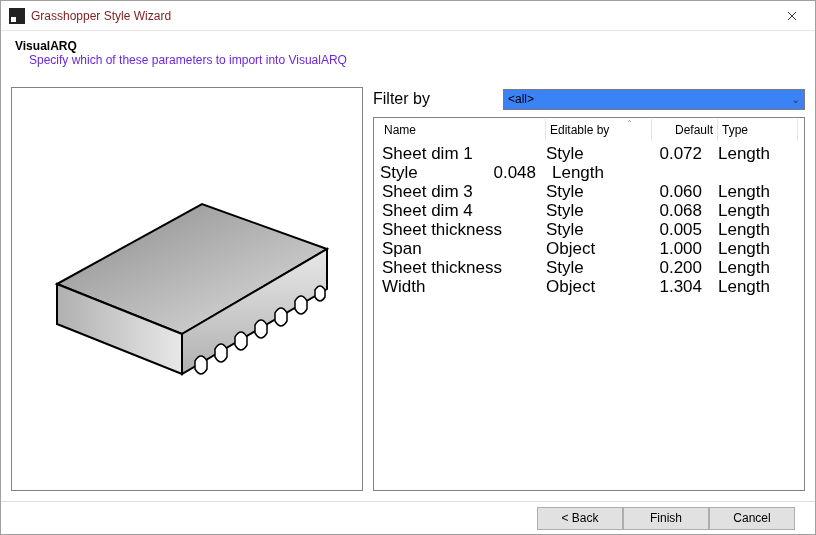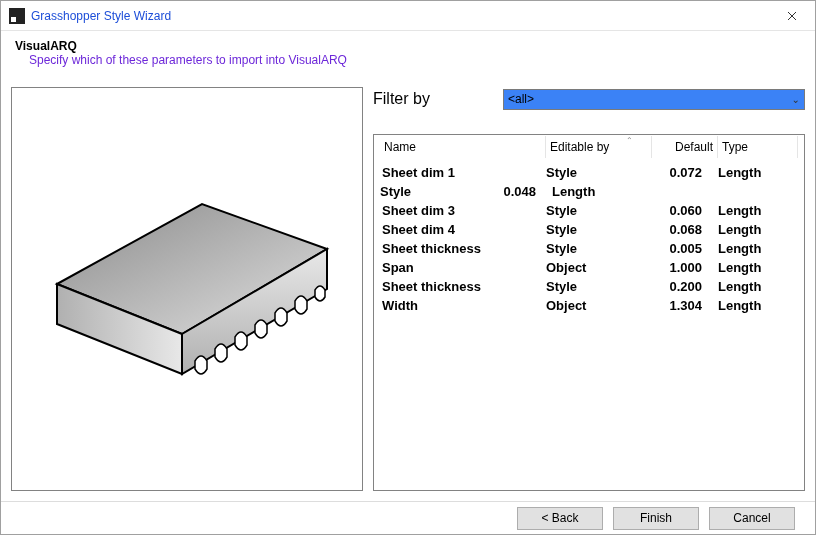--- a/index.html
+++ b/index.html
@@ -37,21 +37,21 @@
     }
     .titlebar-icon::after {
       content: "";
       position: absolute;
       left: 2px; bottom: 2px;
       width: 5px; height: 5px;
       background: #fff;
     }
     .titlebar-title {
       flex: 1;
-      color: #1d4ed8;
+      color: #7f1d1d;
       font-size: 12px;
     }
     .titlebar-close {
       width: 46px;
       height: 30px;
       display: flex;
       align-items: center;
       justify-content: center;
       color: #666;
     }
@@ -110,21 +110,20 @@
       align-items: center;
       justify-content: space-between;
     }
     .filter-select .chev { font-size: 10px; color: #333; }
     .grid {
       flex: 1;
       border: 1px solid #828282;
       overflow: hidden;
       display: flex;
       flex-direction: column;
-      margin-top: 17px;
     }
     .grid-header {
       display: flex;
       height: 24px;
       align-items: center;
       padding: 0 6px;
       font-size: 12px;
       position: relative;
     }
     .grid-header .col {
@@ -140,35 +139,34 @@
       color: #888;
     }
     .grid-body {
       flex: 1;
       overflow: auto;
       padding: 2px 6px;
     }
     .row {
       display: flex;
       height: 19px;
-      align-items: flex-end;
-      font-size: 13px;
-      font-weight: bold;
+      align-items: flex-start;
+      font-size: 17px;
     }
     .col-name { width: 166px; padding-left: 2px; }
     .col-edit { width: 106px; }
     .col-default { width: 66px; text-align: right; padding-right: 16px; }
     .col-type { flex: 1; }
     .footer {
       height: 42px;
       display: flex;
       align-items: center;
       justify-content: flex-end;
       padding: 0 20px;
-      gap: 10px;
+      gap: 0;
       border-top: 1px solid #ddd;
     }
     .btn {
       width: 86px;
       height: 23px;
       border: 1px solid #adadad;
       background: #e1e1e1;
       font-size: 12px;
       display: flex;
       align-items: center;

